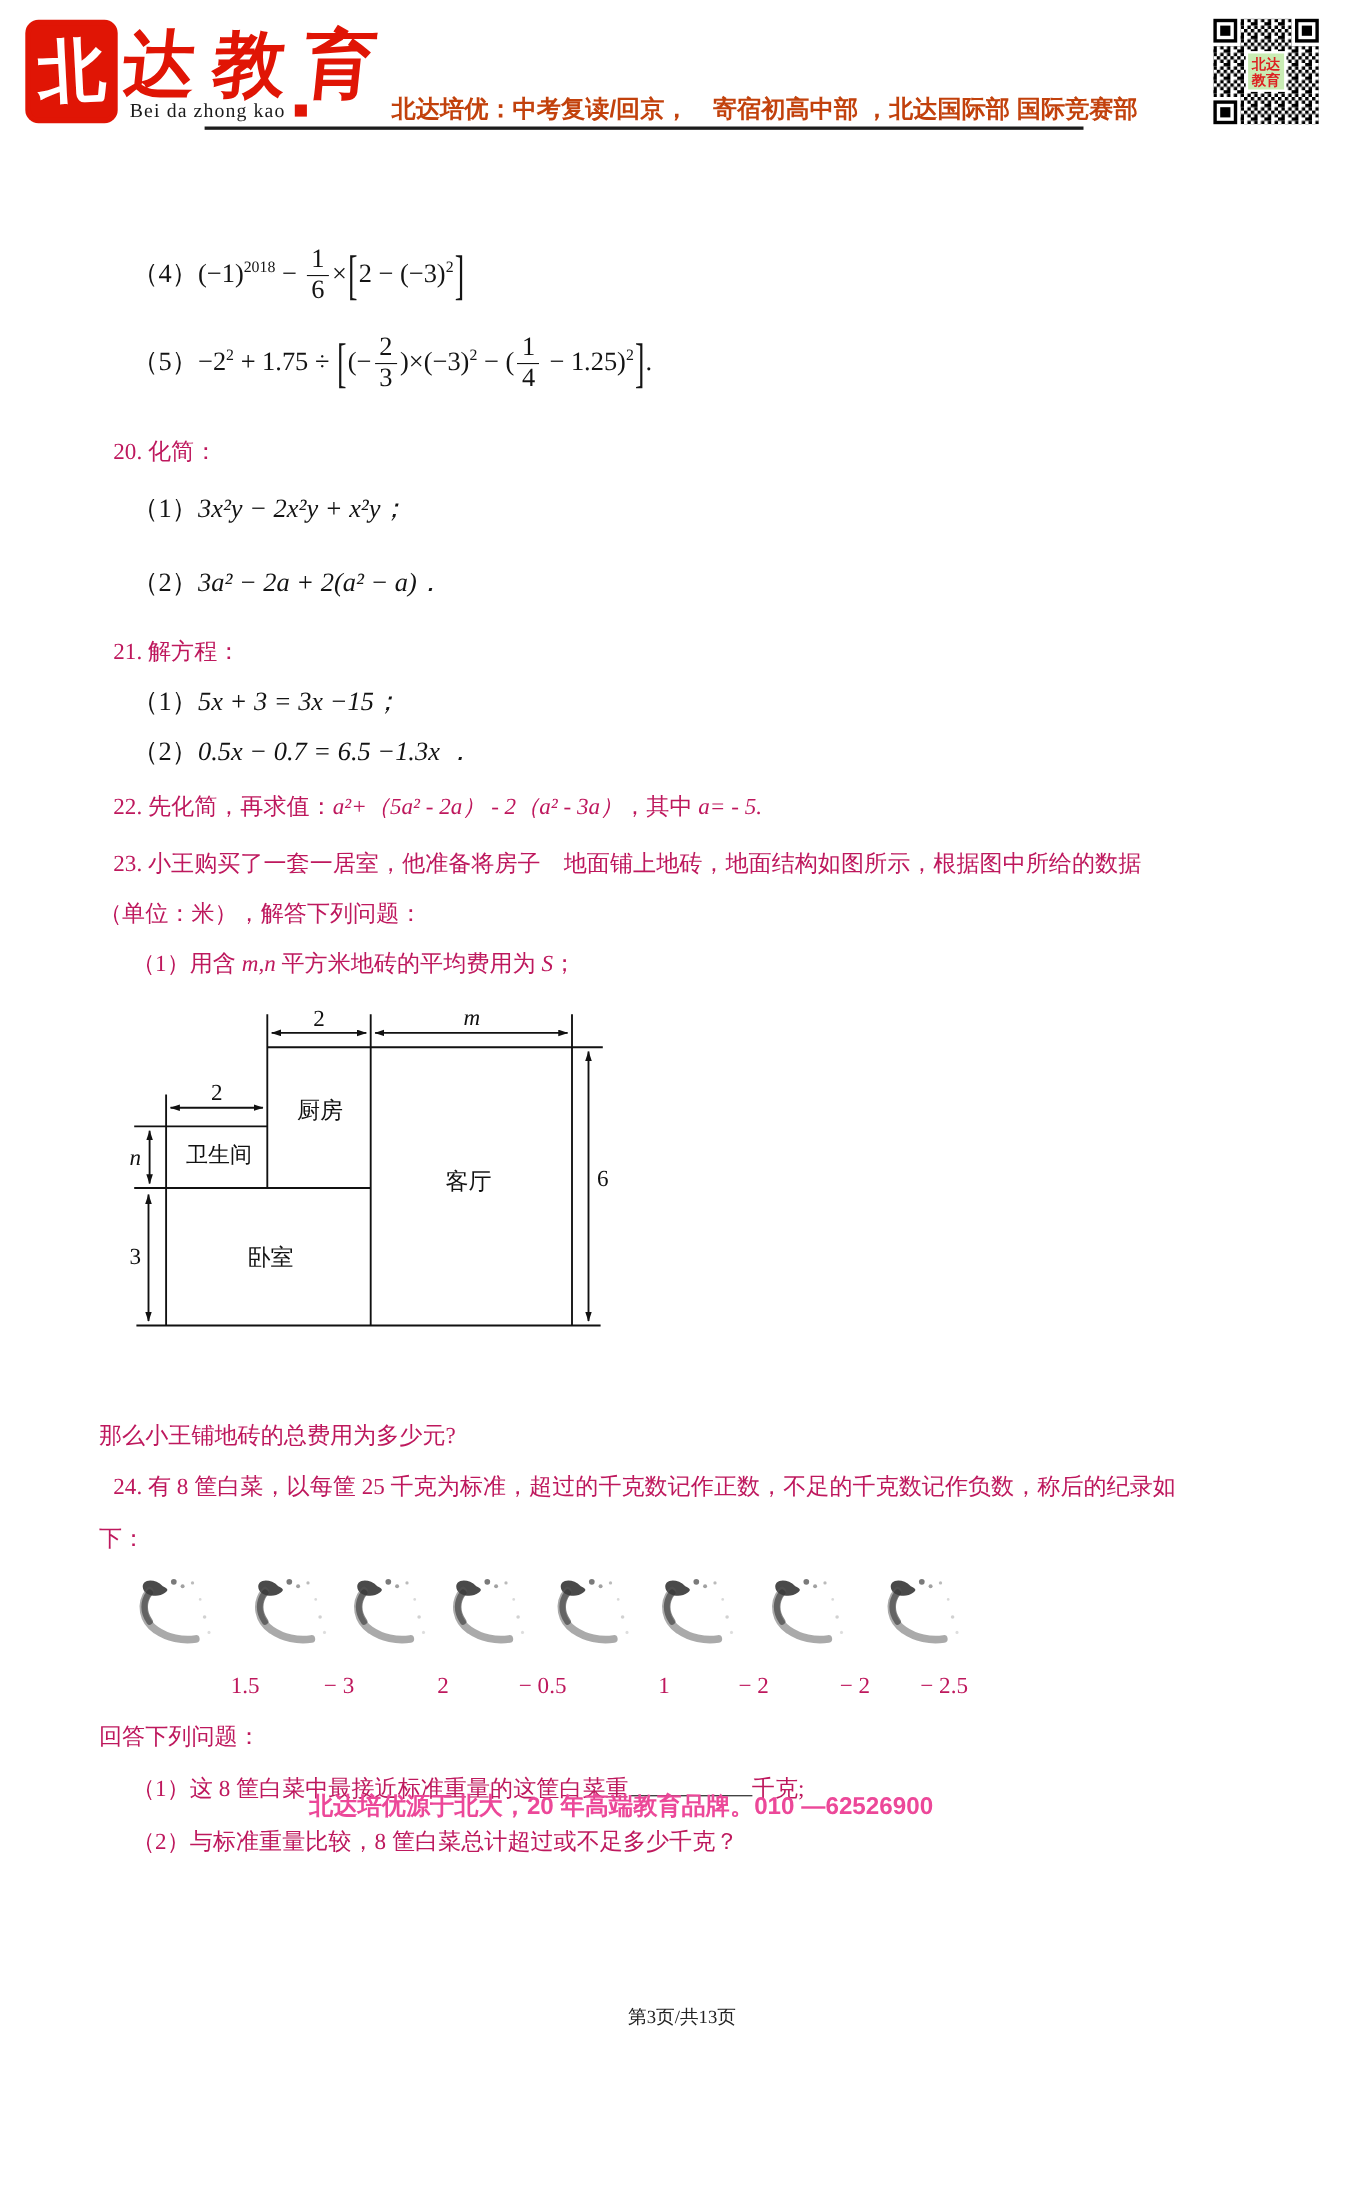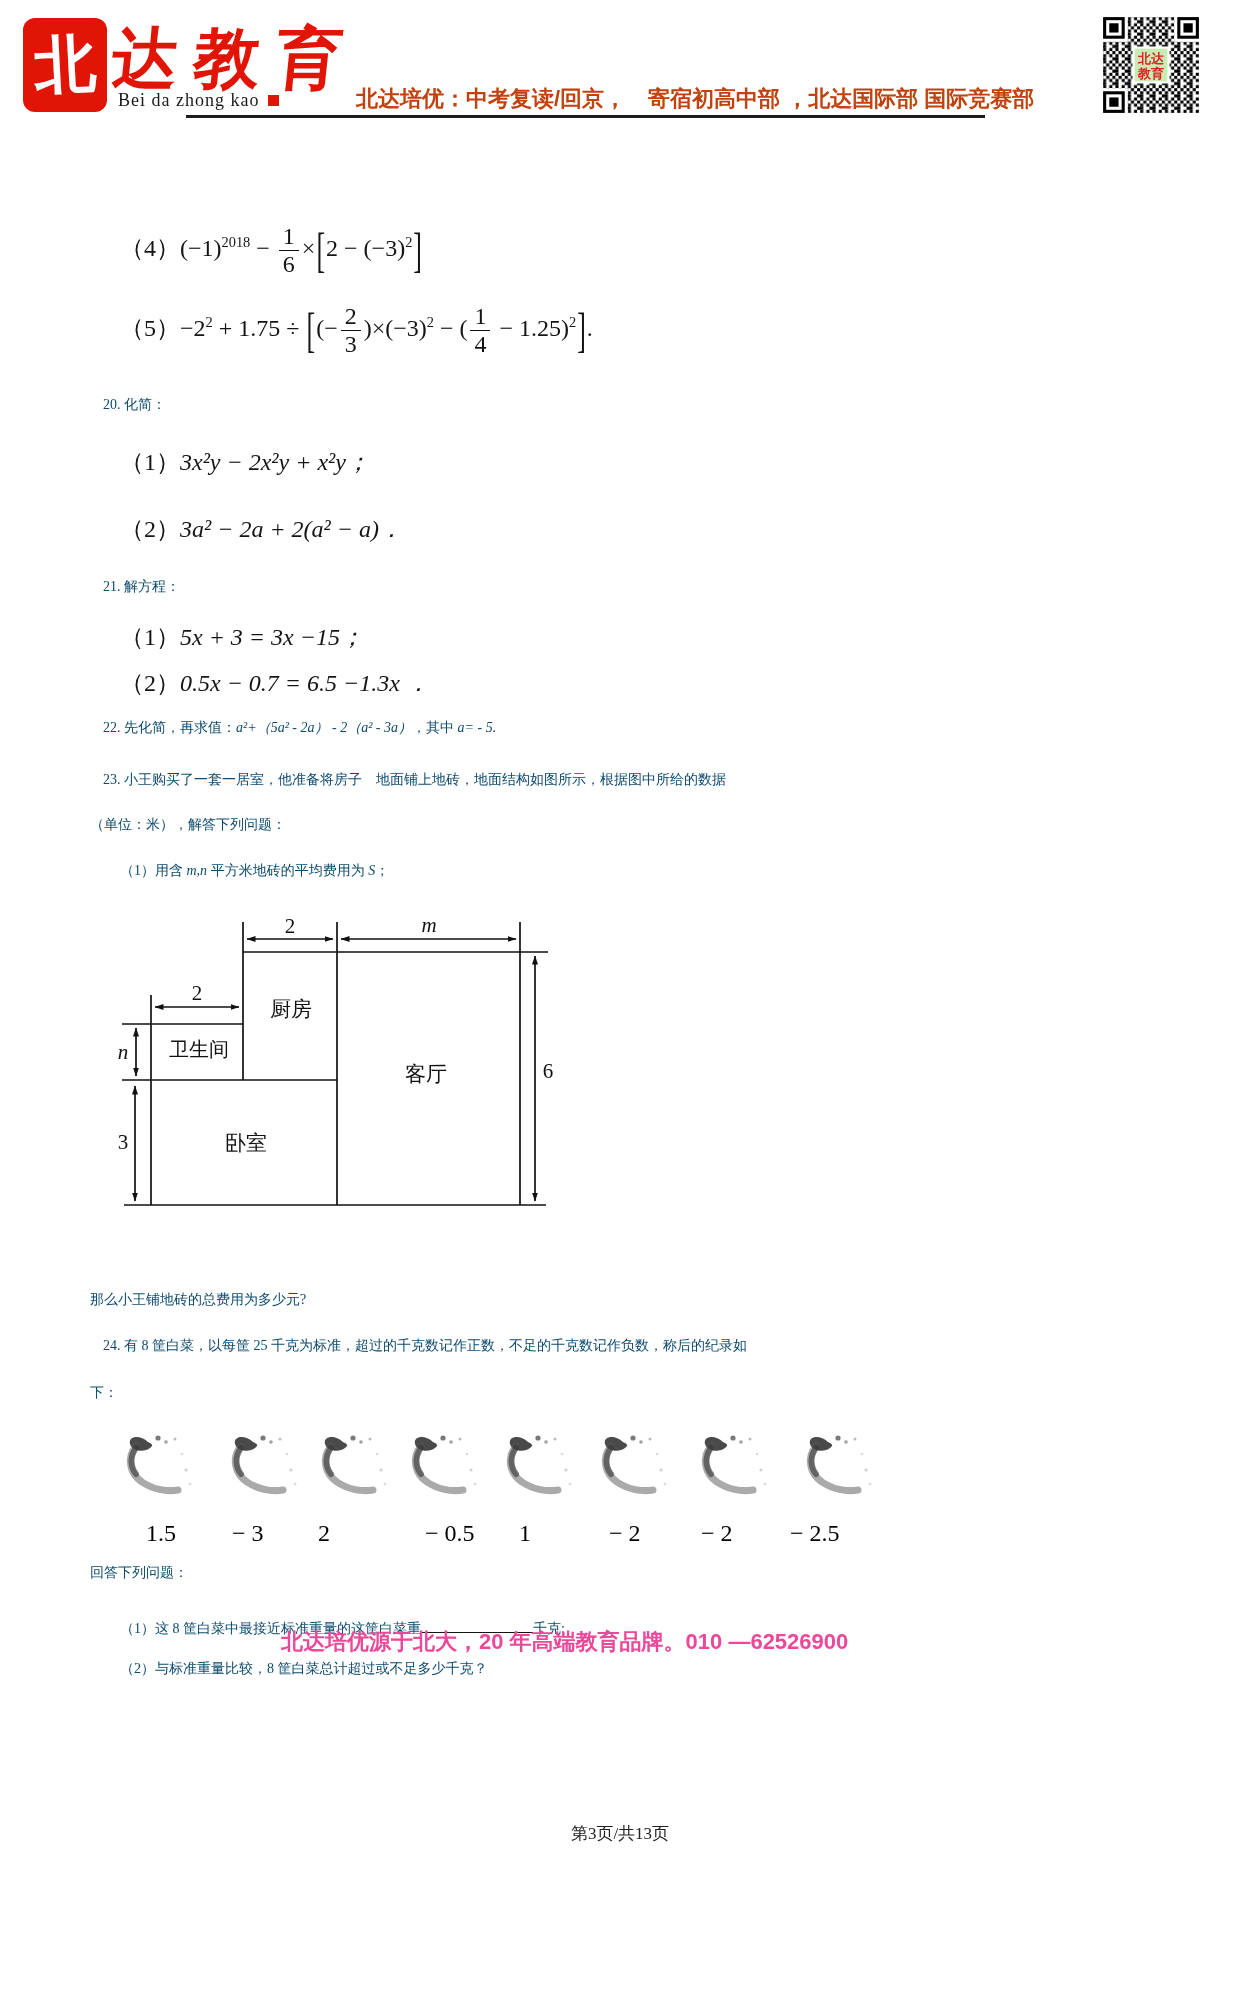--- a/index.html
+++ b/index.html
@@ -1,19 +1,19 @@
 <!DOCTYPE html>
 <html><head>
 <meta charset="utf-8">
 <style>
   html,body{margin:0;padding:0;background:#888;}
   .page{position:relative;width:1240px;height:2008px;background:#fff;overflow:hidden;
         font-family:"Liberation Serif","DejaVu Serif",serif;color:#111;}
   .abs{position:absolute;}
-  .line{position:absolute;white-space:nowrap;font-size:14px;color:#0c4a6e;}
+  .line{position:absolute;white-space:nowrap;font-size:21px;color:#be185d;}
   .mx{font-family:"Liberation Serif","DejaVu Serif",serif;font-style:italic;}
   .mathline{position:absolute;white-space:nowrap;font-size:24px;color:#141414;}
   .mathline sup{font-size:60%;}
   .frac{display:inline-block;vertical-align:middle;text-align:center;line-height:1.05;margin:0 3px;font-style:normal;}
   .frac .n{display:block;border-bottom:1.5px solid #141414;padding:0 4px 1px;}
   .frac .d{display:block;padding-top:1px;}
   .bb{display:inline-block;transform:scaleY(1.9);font-size:26px;font-weight:300;vertical-align:middle;padding:0 1px;line-height:1;}
   .blank{display:inline-block;width:112px;height:21px;border-bottom:1.6px solid #141414;vertical-align:baseline;}
   
   .seal{position:absolute;left:25px;top:20px;width:80px;height:90px;background:#e01505;border-radius:10px;
@@ -21,21 +21,21 @@
   .seal span{color:#fff;font-size:62px;font-weight:bold;font-family:"Liberation Serif",serif;transform:rotate(-3deg);}
   .logo-cn{position:absolute;left:112px;top:14px;font-size:66px;font-weight:900;color:#e01505;
            letter-spacing:16px;transform:skewX(-6deg);font-family:"Liberation Serif","DejaVu Serif",serif;}
   .logo-en{position:absolute;left:118px;top:90px;font-size:18px;color:#1a1a1a;letter-spacing:1px;}
   .logo-en .sq{display:inline-block;width:11px;height:11px;background:#e01505;margin-left:9px;}
   .tagline{position:absolute;left:356px;top:84px;font-size:22px;font-weight:bold;color:#c2410c;
            font-family:"Liberation Sans","DejaVu Sans",sans-serif;white-space:nowrap;}
   .rule{position:absolute;left:186px;top:115px;width:799px;height:3px;background:#1c1c1c;}
   
   .cab{position:absolute;width:100px;height:78px;}
-  .wnum{position:absolute;width:90px;text-align:left;font-size:24px;color:#000000;white-space:nowrap;}
+  .wnum{position:absolute;width:90px;text-align:right;font-size:21px;color:#be185d;white-space:nowrap;}
   .watermark{position:absolute;left:281px;top:1627px;font-size:22px;font-weight:bold;color:#ec4899;
              font-family:"Liberation Sans","DejaVu Sans",sans-serif;white-space:nowrap;z-index:5;}
   .footer{position:absolute;left:0;top:1822px;width:1240px;text-align:center;font-size:17px;color:#222;}
   svg text{font-family:"Liberation Serif","DejaVu Serif",serif;}
 </style>
 </head>
 <body>
 
 <div class="page">
 

